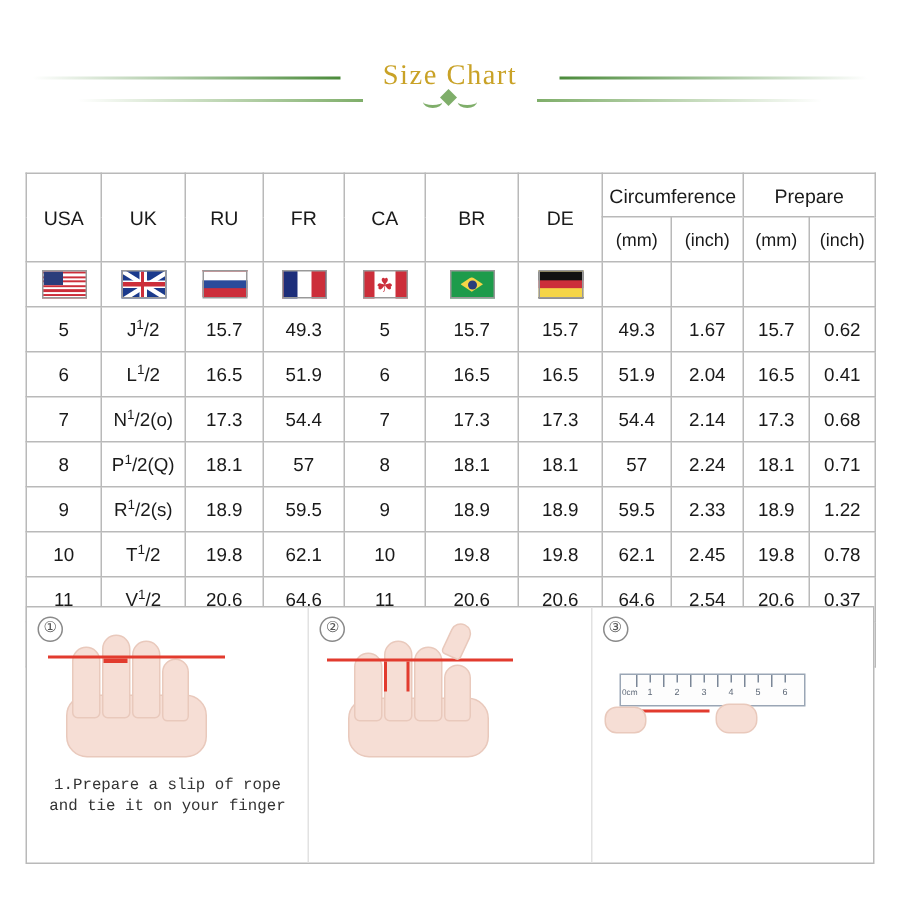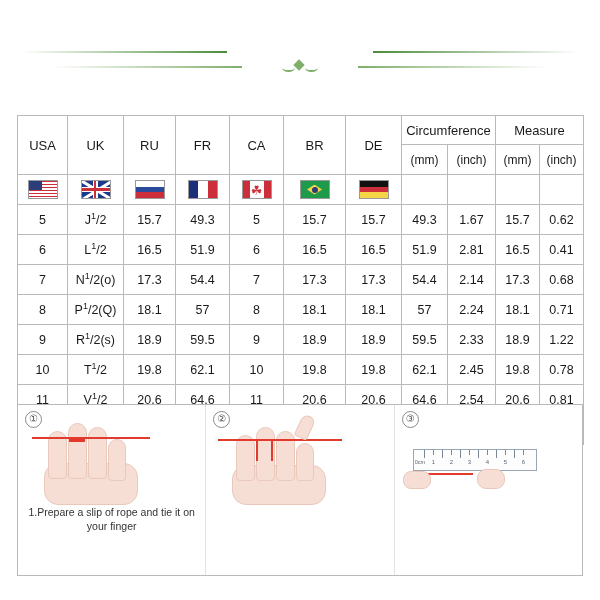--- a/index.html
+++ b/index.html
@@ -296,22 +296,23 @@
   }
   .illus {
     height: 86px;
     margin-top: 4px;
     position: relative;
   }
   .step-caption {
     font-size: 10.5px;
     color: #333;
     line-height: 14px;
-    margin-top: 4px;
+    margin-top: 16px;
     padding: 0 4px;
+    font-family: Liberation Mono, monospace;
   }
 
   
   .finger {
     position: absolute;
     background: #f6ded5;
     border: 1px solid #e9c9bc;
     border-radius: 10px 10px 4px 4px;
   }
   .palm {
@@ -355,20 +356,21 @@
   <div class="header">
     <div class="rule-left"></div>
     <div class="rule-right"></div>
     <div class="rule-left2"></div>
     <div class="rule-right2"></div>
     <div class="deco-center">
       <div class="swirl-l"></div>
       <div class="diamond"></div>
       <div class="swirl-r"></div>
     </div>
+    <div class="title">Size Chart</div>
   </div>
 
   <div class="table-wrap">
     <table class="size">
       <colgroup>
         <col style="width:50px">
           <col style="width:56px">
           <col style="width:52px">
         <col style="width:54px">
           <col style="width:54px">
@@ -382,21 +384,21 @@
       <thead>
         <tr>
           <th rowspan="2">USA</th>
           <th rowspan="2">UK</th>
           <th rowspan="2">RU</th>
           <th rowspan="2">FR</th>
           <th rowspan="2">CA</th>
           <th rowspan="2">BR</th>
           <th rowspan="2">DE</th>
           <th colspan="2" class="spanhead">Circumference</th>
-          <th colspan="2" class="spanhead">Measure</th>
+          <th colspan="2" class="spanhead">Prepare</th>
         </tr>
         <tr class="unitrow">
           <td>(mm)</td>
           <td>(inch)</td>
           <td>(mm)</td>
           <td>(inch)</td>
         </tr>
       </thead>
       <tbody id="table-body">
           <tr class="flagrow">
@@ -427,21 +429,21 @@
           </tr>
           <tr>
             <td>6</td>
             <td>L<sup>1</sup>/2</td>
             <td>16.5</td>
             <td>51.9</td>
             <td>6</td>
             <td>16.5</td>
             <td>16.5</td>
             <td>51.9</td>
-            <td>2.81</td>
+            <td>2.04</td>
             <td>16.5</td>
             <td>0.41</td>
           </tr>
           <tr>
             <td>7</td>
             <td>N<sup>1</sup>/2(o)</td>
             <td>17.3</td>
             <td>54.4</td>
             <td>7</td>
             <td>17.3</td>
@@ -494,21 +496,21 @@
             <td>11</td>
             <td>V<sup>1</sup>/2</td>
             <td>20.6</td>
             <td>64.6</td>
             <td>11</td>
             <td>20.6</td>
             <td>20.6</td>
             <td>64.6</td>
             <td>2.54</td>
             <td>20.6</td>
-            <td>0.81</td>
+            <td>0.37</td>
           </tr>
           <tr>
             <td>12</td>
             <td>X<sup>1</sup>/2(Y)</td>
             <td>21.4</td>
             <td>67.2</td>
             <td>12</td>
             <td>21.4</td>
             <td>21.4</td>
             <td>67.2</td>

